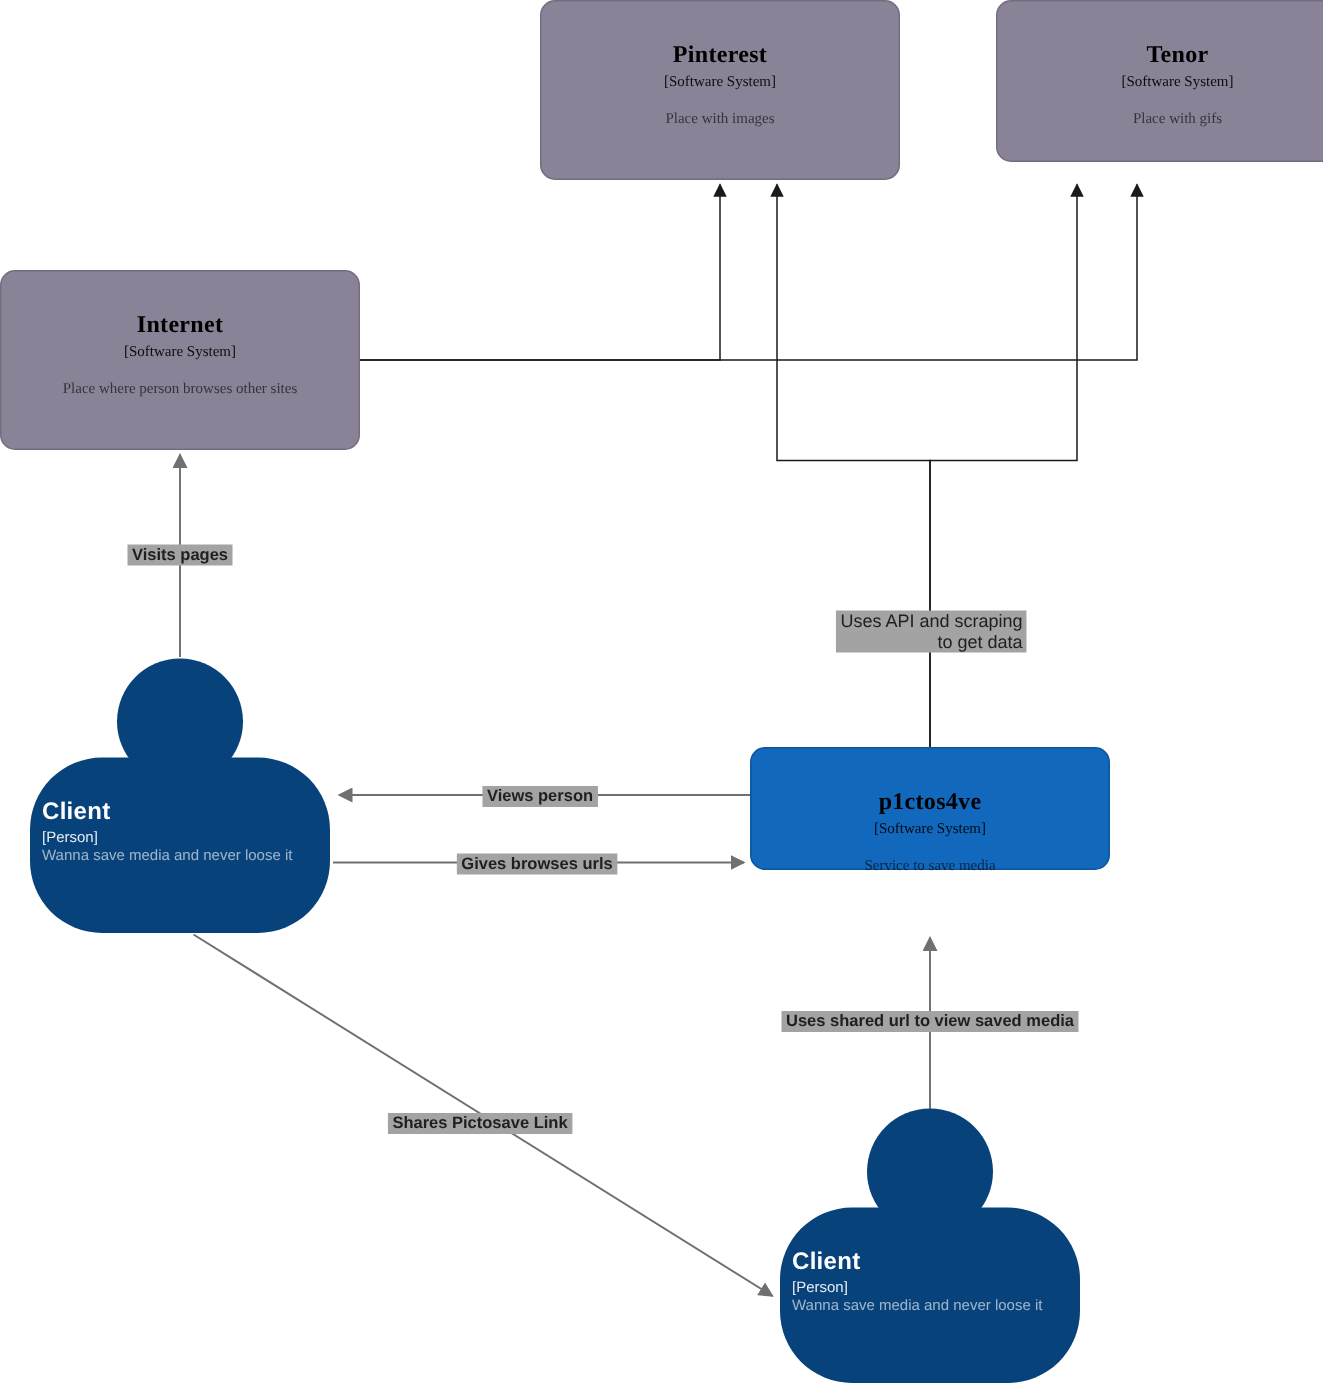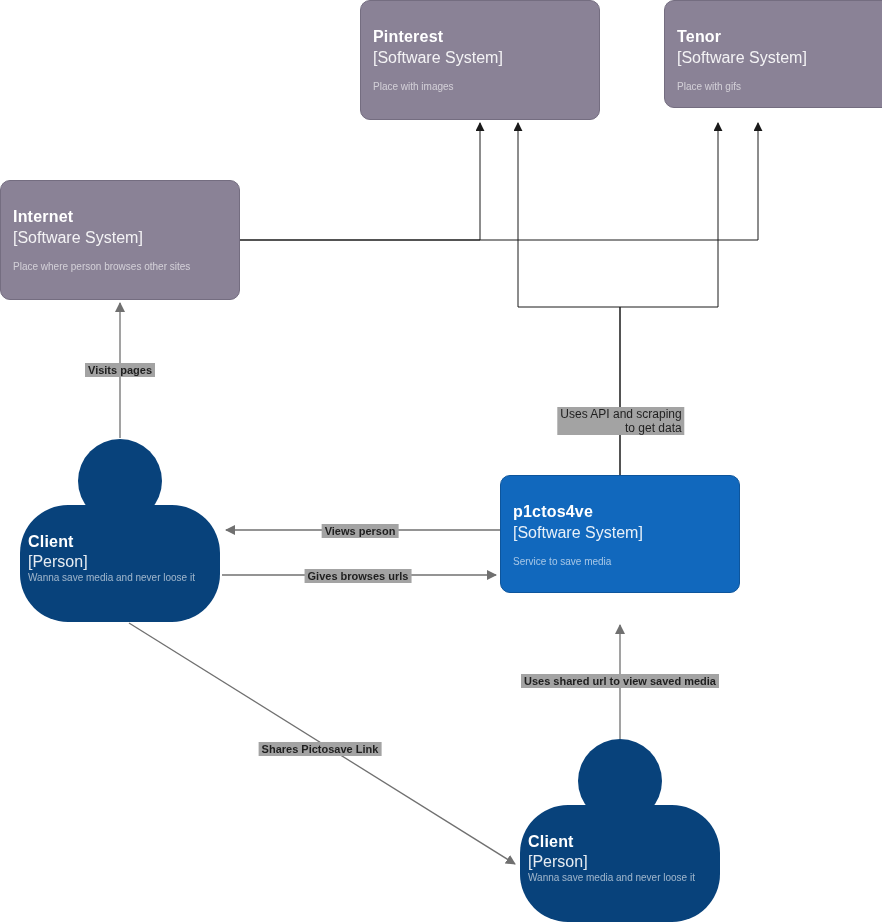--- a/index.html
+++ b/index.html
@@ -11,28 +11,30 @@
     height: 922px;
     background: #ffffff;
     overflow: hidden;
   }
   .edges-svg { position: absolute; left: 0; top: 0; }
 
   
   .node {
     position: absolute;
     border-radius: 10px;
-    color: #ffffff;
+    color: #000000;
+    text-align: center;
+    font-family: Liberation Serif, serif;
   }
   .system-ext { background: #8a8296; border: 1px solid #746d80; }
   .system     { background: #1168bd; border: 1px solid #0d559c; }
   .box-inner  { padding: 27px 12px 10px; }
 
   .node-title { font-size: 16px; font-weight: bold; letter-spacing: .2px; }
-  .node-type  { font-size: 16px; margin-top: 3px; opacity: .9; }
+  .node-type  { font-size: 10px; margin-top: 3px; opacity: .9; }
   .node-desc  { font-size: 10px; margin-top: 14px; opacity: .62; }
 
   
   .person { position: absolute; width: 200px; height: 183px; }
   .person-head {
     position: absolute; left: 50%; top: 0; transform: translateX(-50%);
     width: 84px; height: 84px; border-radius: 50%;
     background: #08427b;
   }
   .person-body {
@@ -118,21 +120,21 @@
 
   <div class="person" style="left:20px; top:439px">
     <div class="person-head"></div>
     <div class="person-body">
       <div class="node-title">Client</div>
       <div class="node-type">[Person]</div>
       <div class="node-desc">Wanna save media and never loose it</div>
     </div>
   </div>
 
-  <div class="node system" style="left:500px; top:475px; width:240px; height:118px">
+  <div class="node system" style="left:500px; top:498px; width:240px; height:82px">
     <div class="box-inner">
       <div class="node-title">p1ctos4ve</div>
       <div class="node-type">[Software System]</div>
       <div class="node-desc">Service to save media</div>
     </div>
   </div>
 
   <div class="person" style="left:520px; top:739px">
     <div class="person-head"></div>
     <div class="person-body">

